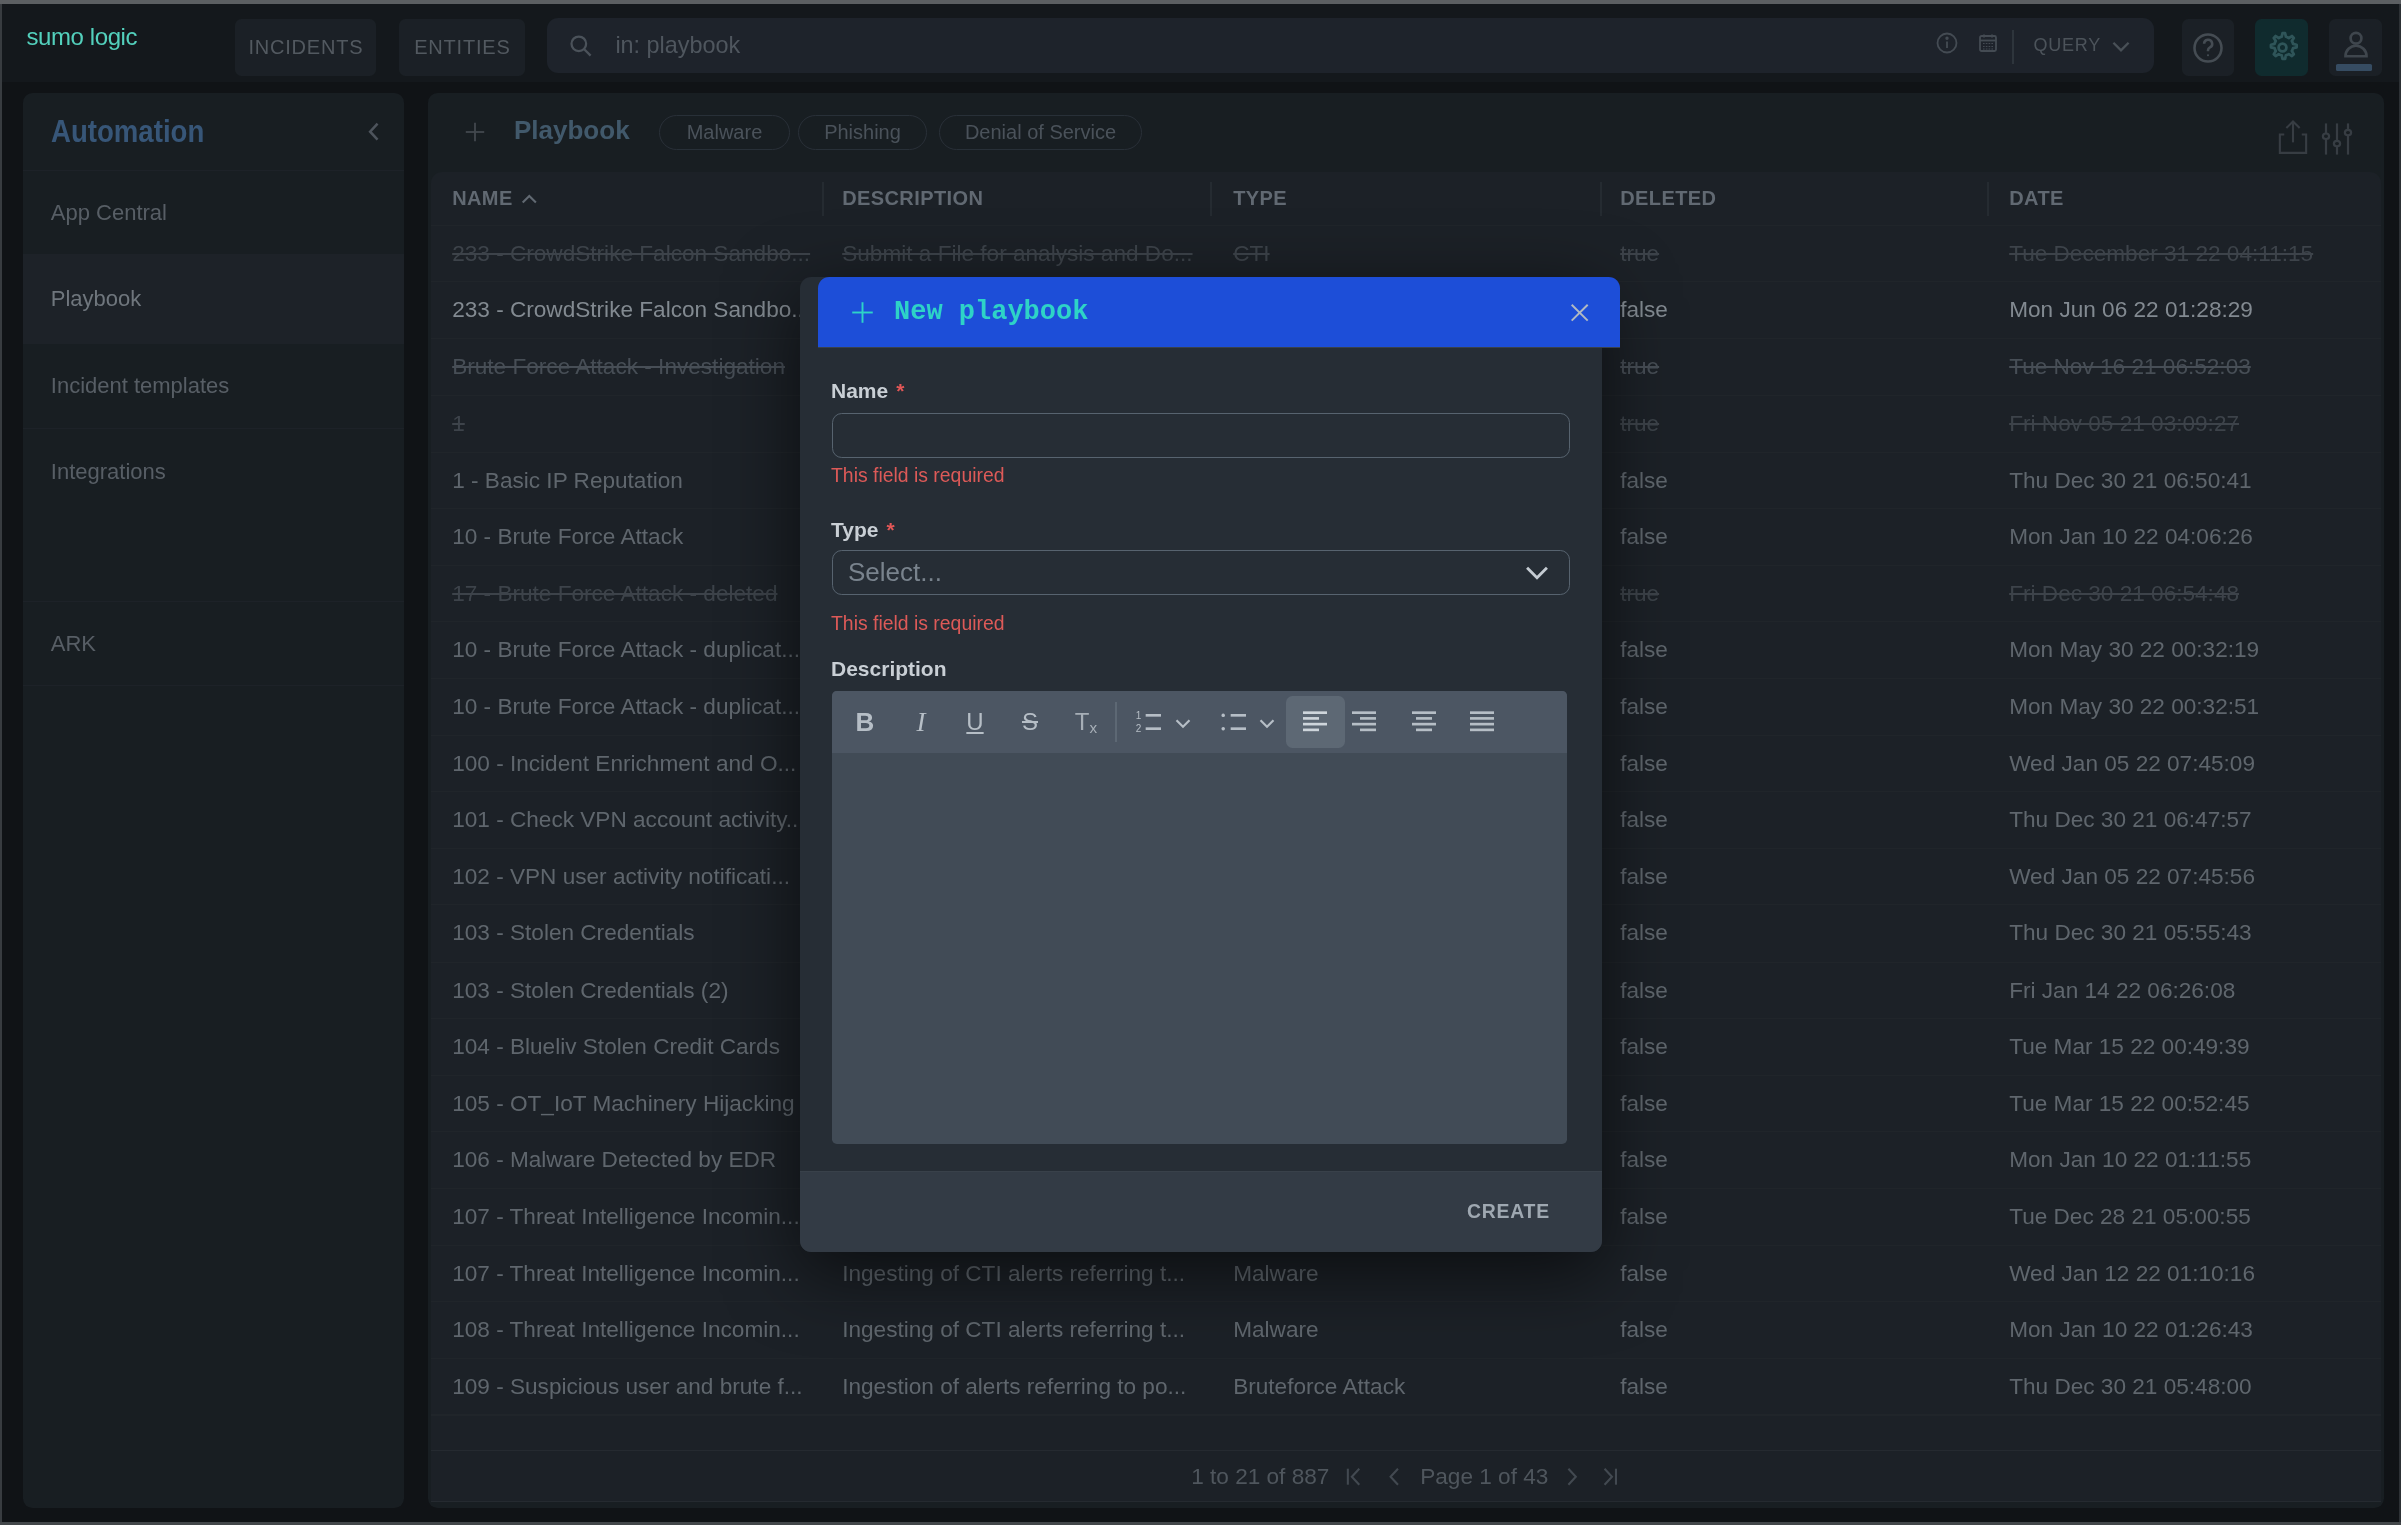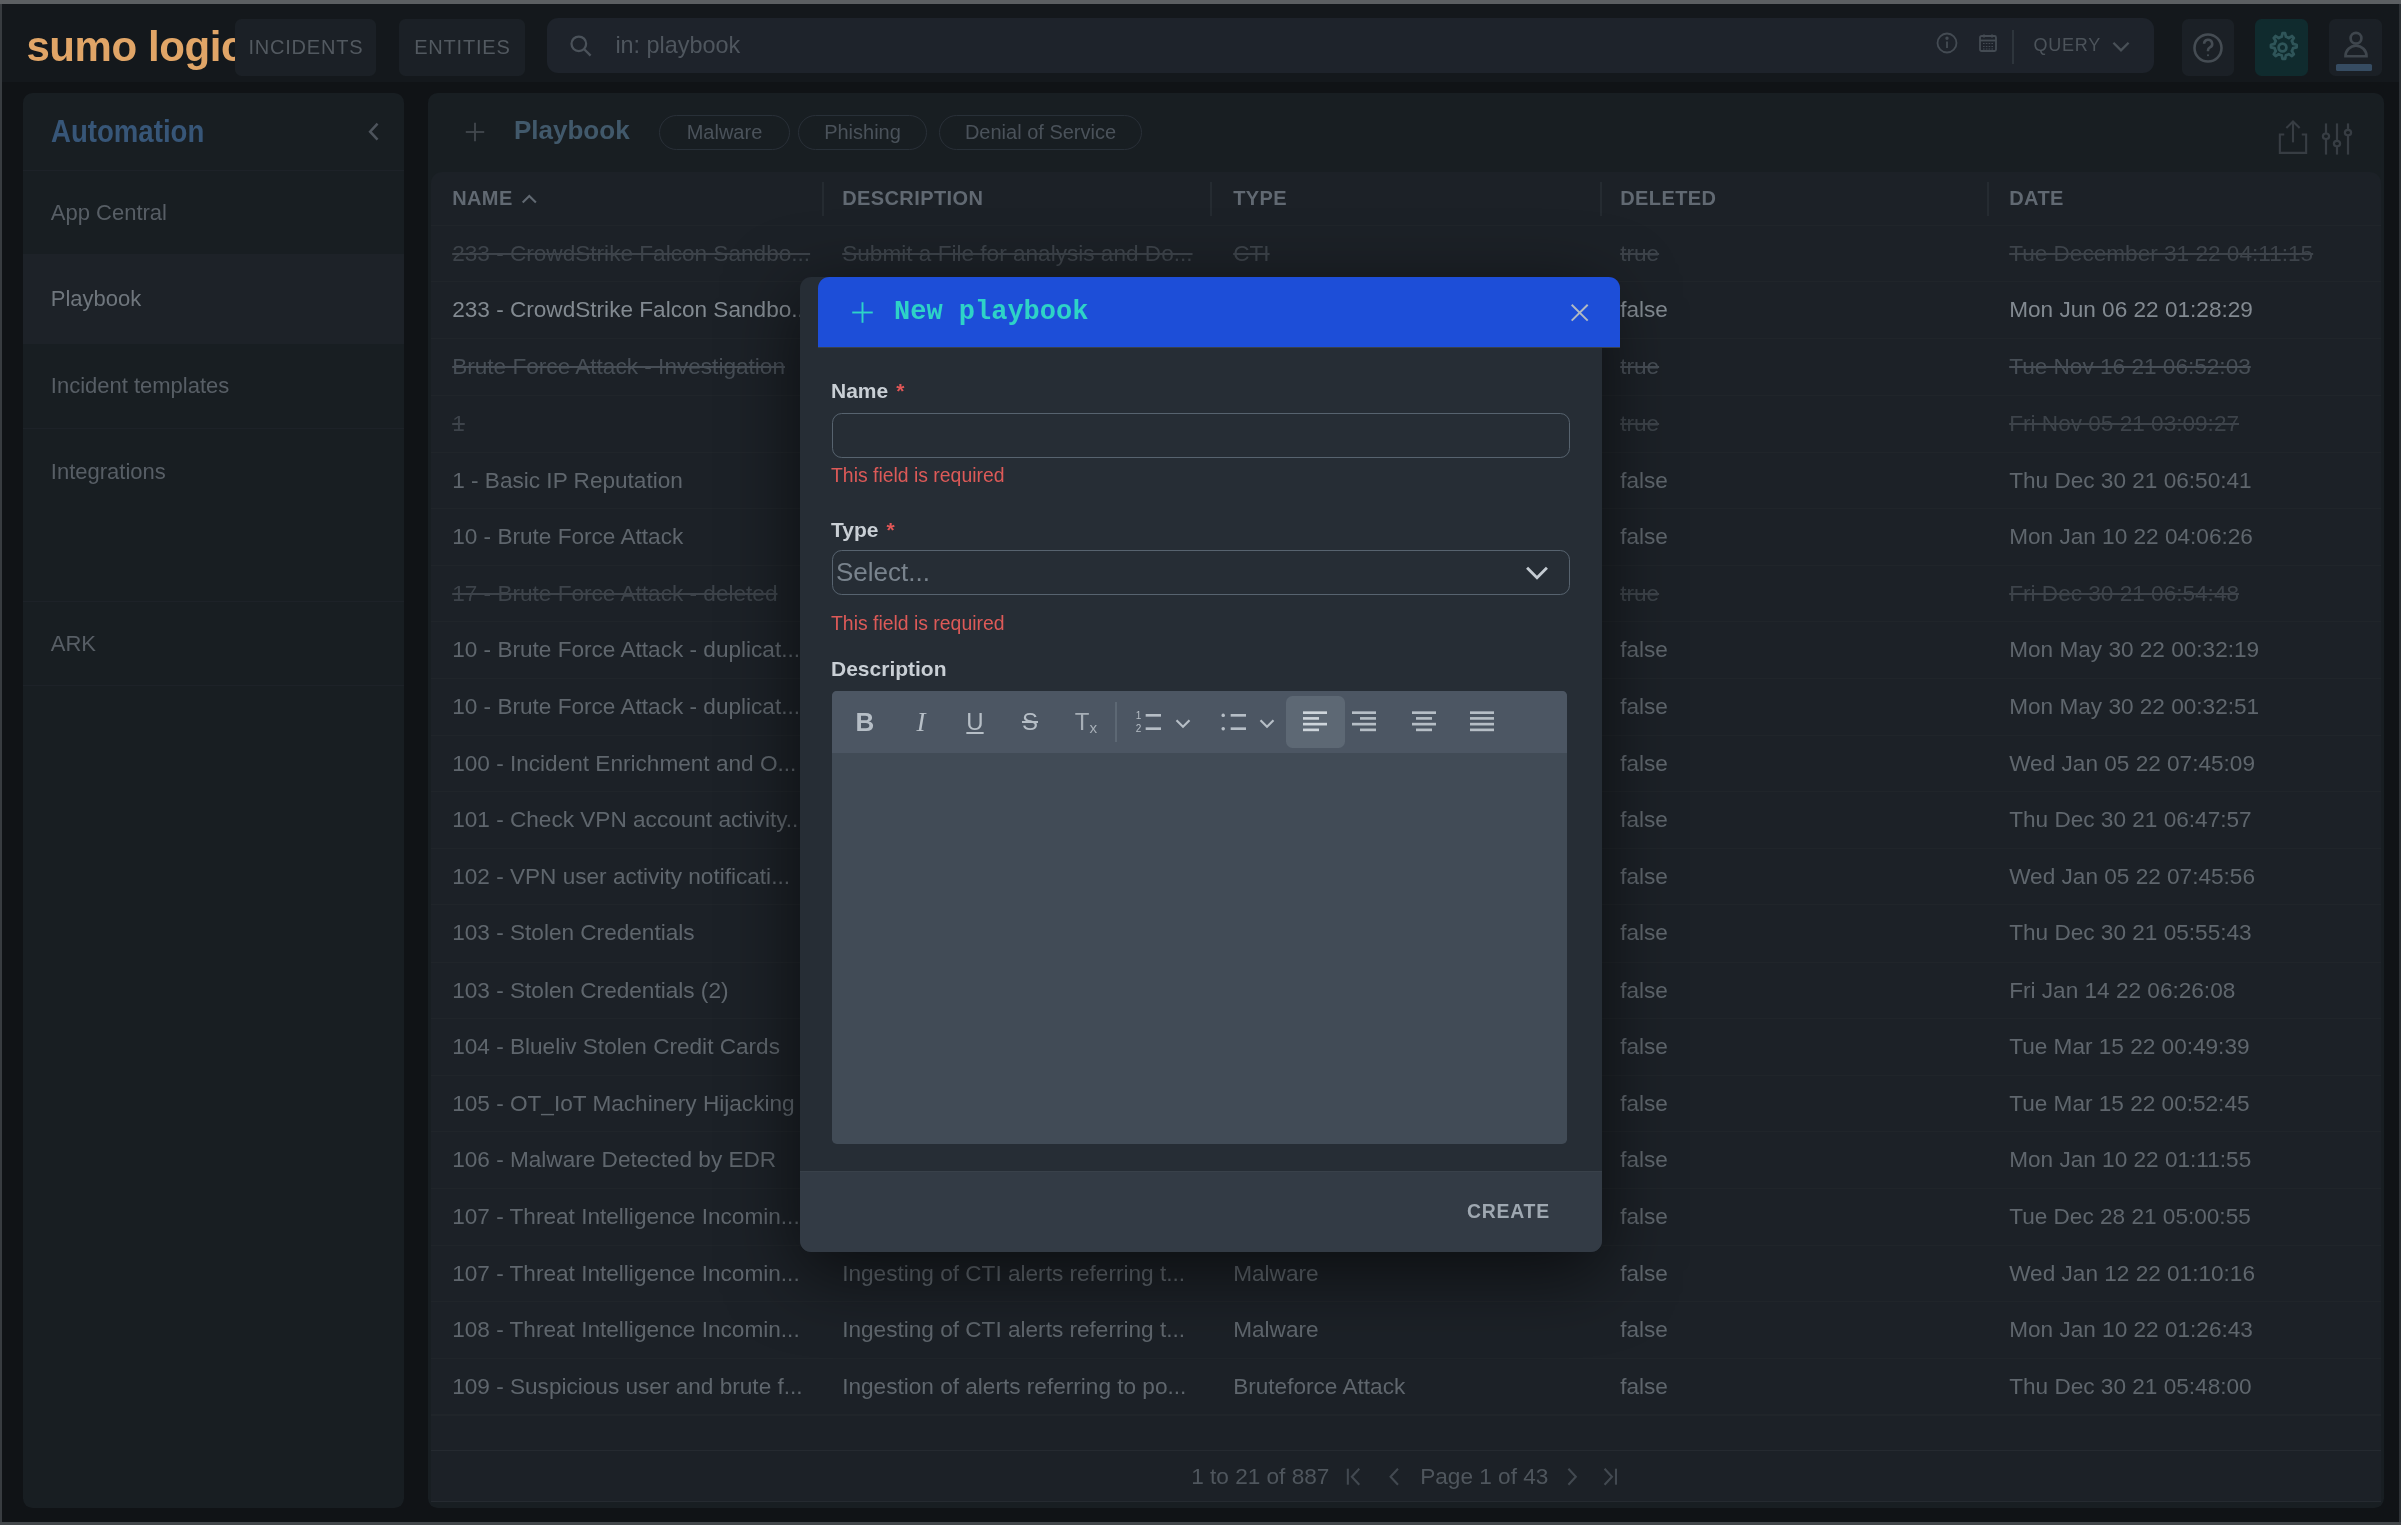--- a/index.html
+++ b/index.html
@@ -8,21 +8,21 @@
 .abs { position:absolute; }
 
 
 #edge-top { left:0; top:0; width:2401px; height:4px; background:#5c5f62; z-index:6; }
 #edge-left { left:0; top:4px; width:2.4px; height:1521px; background:#383c40; z-index:6; }
 #edge-right { right:0; top:4px; width:1.6px; height:1521px; background:#2d3135; z-index:6; }
 #edge-bottom { left:0; bottom:0; width:2401px; height:3.2px; background:#43474a; z-index:6; }
 
 
 #topbar { left:2.4px; top:4px; width:2397px; height:78px; background:#171c20; }
-#logo { left:24px; top:19.4px; font-size:42px; font-weight:bold; color:#fdba74; letter-spacing:-0.4px; }
+#logo { left:24px; top:19.4px; font-size:24px; font-weight:normal; color:#5eead4; letter-spacing:-0.4px; }
 .topbtn { top:15.3px; height:57px; background:#1f252b; border-radius:6.5px; color:#5d646c;
   font-size:20px; letter-spacing:0.8px; display:flex; align-items:center; justify-content:center; }
 #btn-incidents { left:233px; width:141px; }
 #btn-entities { left:397px; width:126px; }
 #searchbar { left:545px; top:13.7px; width:1607px; height:55px; background:#222831; border-radius:11.3px; }
 #searchtext { left:68px; top:0px; height:55px; display:flex; align-items:center; font-size:23.4px; color:#59616a; }
 #sb-divider { left:1465px; top:12px; width:1.6px; height:34px; background:#343c44; }
 #querytext { left:1486px; top:0px; height:55px; display:flex; align-items:center; font-size:18px; color:#565e66; letter-spacing:0.8px; }
 .iconbtn { top:15.3px; width:52px; height:57px; border-radius:6.5px; background:#1f252b; }
 #btn-help { left:2180px; }
@@ -68,21 +68,21 @@
 #m-header { left:18px; top:0; width:802px; height:71px; background:#1d4ed8; border-radius:11.3px 11.3px 0 0;
   border-bottom:1.6px solid #39414a;font-family:Liberation Mono, monospace; }
 #m-title { left:76px; top:0; height:69px; display:flex; align-items:center; font-size:27px; font-weight:bold; color:#2ed3c7; }
 #m-footer { left:0; top:894px; width:802px; height:81px; background:#333b45; border-radius:0 0 11.3px 11.3px;
   border-top:1.6px solid #39414a; }
 #m-create { right:52px; top:0; height:79px; display:flex; align-items:center; font-size:19.4px; font-weight:bold; color:#9fa8b1; letter-spacing:0.8px; }
 .m-label { left:31px; height:31px; display:flex; align-items:center; font-size:21px; font-weight:bold; color:#c9cfd5; }
 .m-label .req { color:#e25757; margin-left:8px; }
 .m-input { left:32px; width:738px; border:1.6px solid #57636f; border-radius:9.7px; background:transparent; }
 .m-red { left:31px; height:24px; display:flex; align-items:center; font-size:19.4px; color:#dd5a58; }
-#m-select-text { left:36px; top:273px; height:45px; display:flex; align-items:center; font-size:26px; color:#79838d; }
+#m-select-text { left:48px; top:273px; height:45px; display:flex; align-items:center; font-size:26px; color:#79838d; }
 #m-editor { left:32px; top:414px; width:735px; height:453px; background:#414b56; border-radius:4.8px; }
 #m-toolbar { left:0; top:0; width:735px; height:62px; background:#4c5663; border-radius:4.8px 4.8px 0 0; }
 .tb-active { position:absolute; left:454px; top:4.8px; width:59px; height:52px; background:#5d6874; border-radius:6.5px; }
 .tbt { position:absolute; top:0; height:62px; display:flex; align-items:center; justify-content:center; color:#b6bec6; font-size:24px; width:32px; }
 </style>
 </head>
 <body>
 <div id="dim" class="abs" style="left:0;top:0;width:2401px;height:1525px;background:rgba(0,0,0,0.11);z-index:5;"></div>
 <div id="edge-top" class="abs"></div>
 <div id="edge-left" class="abs"></div>

